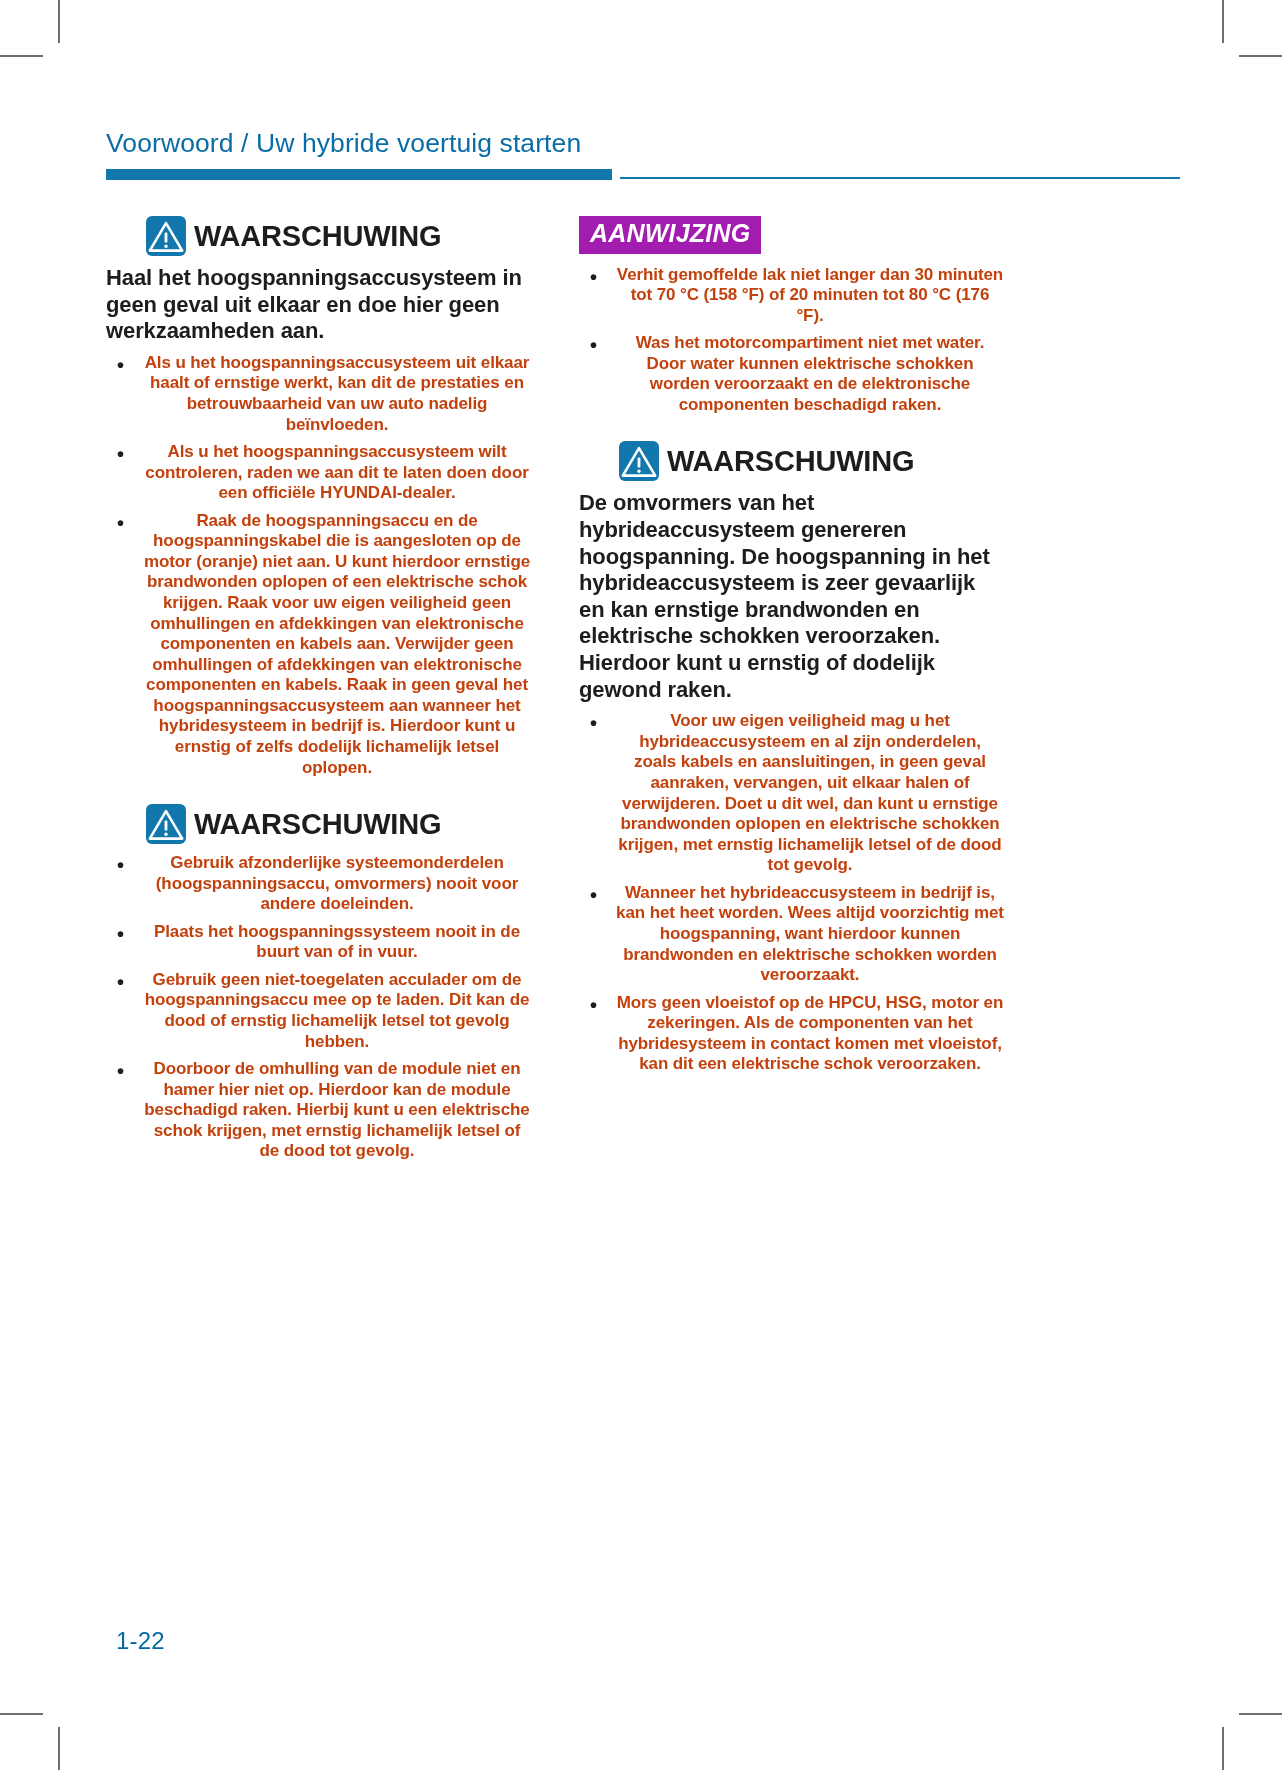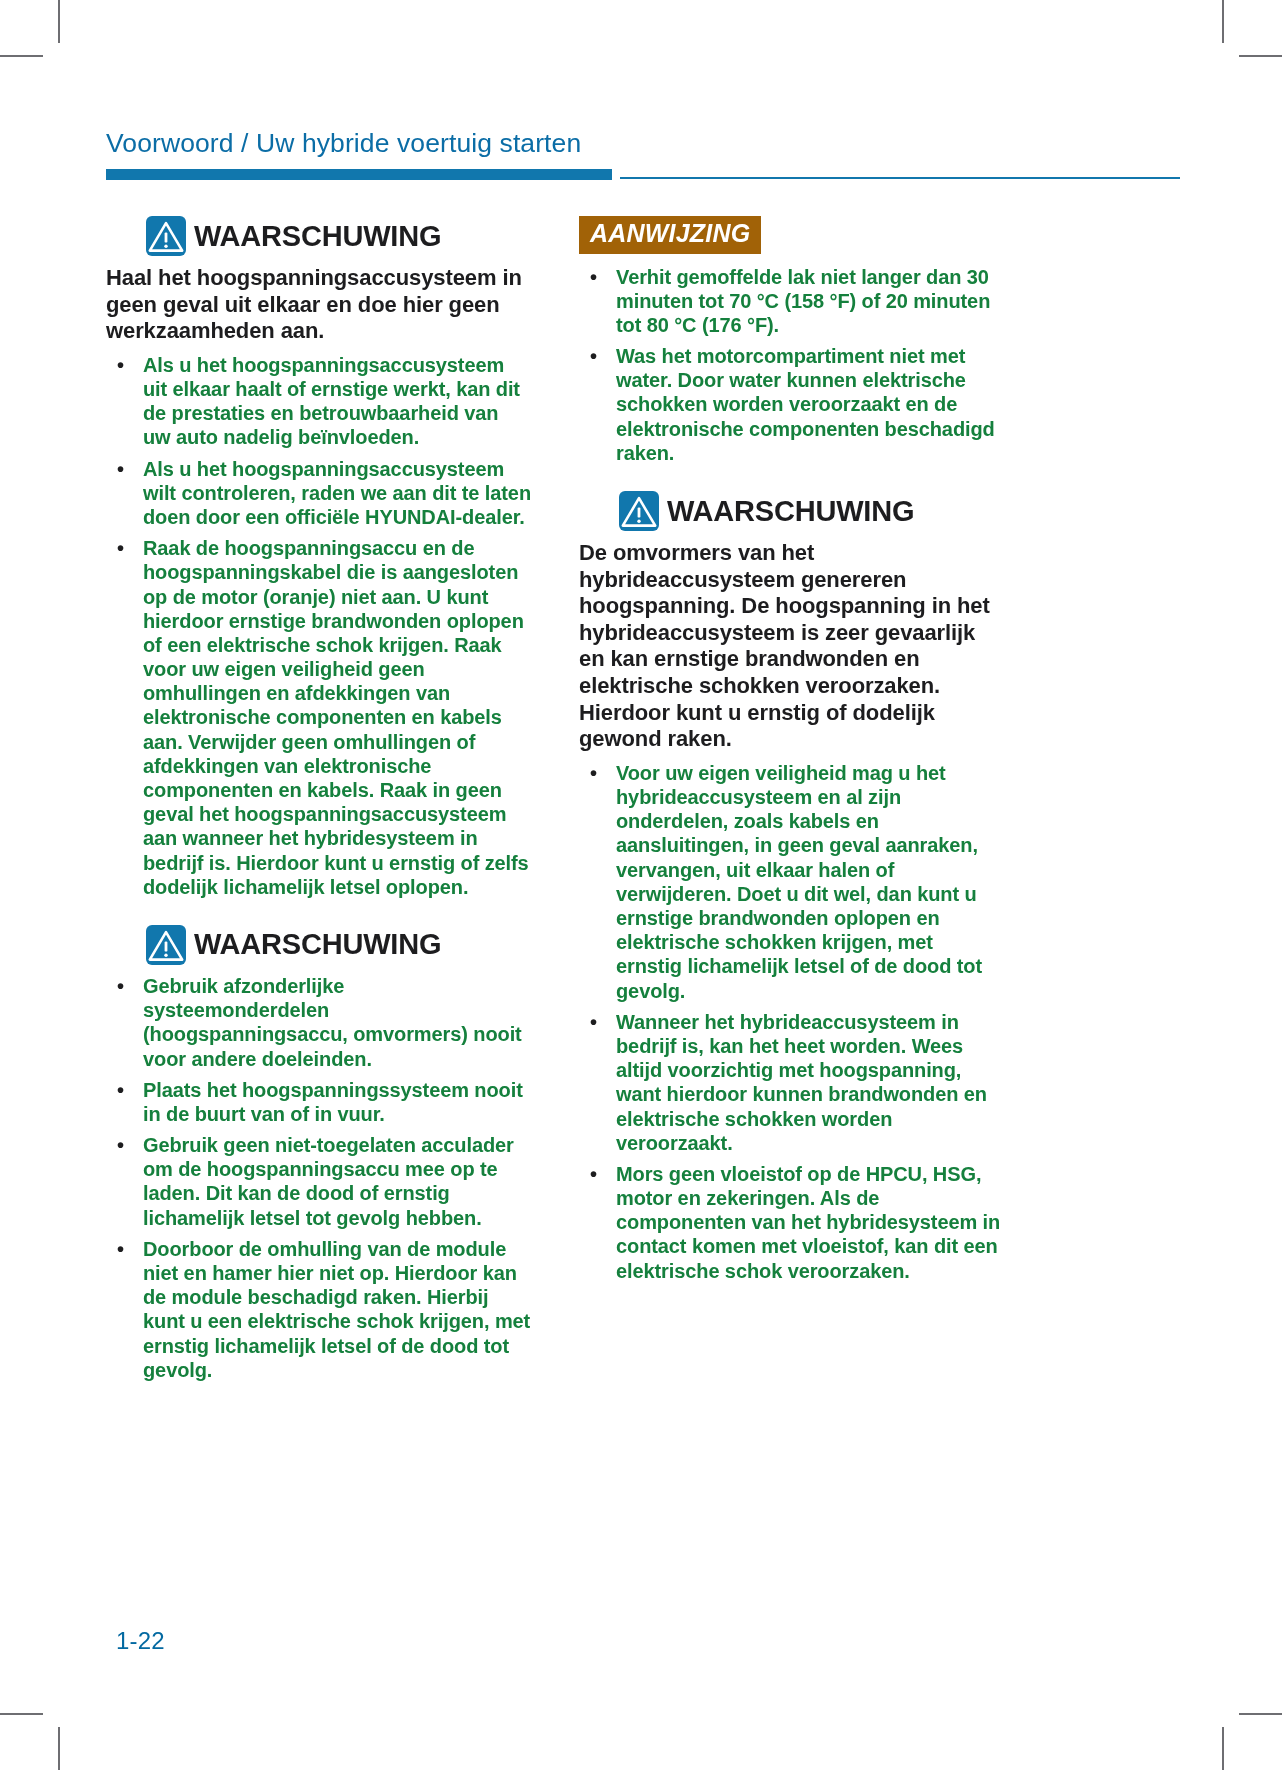--- a/index.html
+++ b/index.html
@@ -139,27 +139,28 @@
     margin: 0 0 8px 0;
     letter-spacing: -0.1px;
   }
   ul.bullets {
     list-style: none;
     margin: 0;
     padding: 0;
   }
   ul.bullets > li {
     position: relative;
-    font-size: 20px;
-    font-weight: 700;
-    color: #15803d;
+    font-size: 17px;
+    font-weight: 700;
+    color: #c2410c;
     line-height: 1.21;
     letter-spacing: -0.1px;
     padding-left: 37px;
     margin-bottom: 7px;
+    text-align: center;
   }
   ul.bullets > li::before {
     content: "\2022";
     position: absolute;
     left: 11px;
     top: 0;
     font-size: 20px;
     line-height: 1.28;
     color: #1d1d1f;
   }
@@ -232,21 +233,21 @@
           </div>
           <ul class="bullets">
             <li>Gebruik afzonderlijke systeemonderdelen (hoogspanningsaccu, omvormers) nooit voor andere doeleinden.</li>
             <li>Plaats het hoogspanningssysteem nooit in de buurt van of in vuur.</li>
             <li>Gebruik geen niet-toegelaten acculader om de hoogspanningsaccu mee op te laden. Dit kan de dood of ernstig lichamelijk letsel tot gevolg hebben.</li>
             <li>Doorboor de omhulling van de module niet en hamer hier niet op. Hierdoor kan de module beschadigd raken. Hierbij kunt u een elektrische schok krijgen, met ernstig lichamelijk letsel of de dood tot gevolg.</li>
           </ul>
         </div>
       </div>
     <div class="column" id="col-right">
-        <div class="block"><div class="notice-head" style="background: #a16207;">AANWIJZING</div><ul class="bullets">
+        <div class="block"><div class="notice-head" style="background: #a21caf;">AANWIJZING</div><ul class="bullets">
             <li>Verhit gemoffelde lak niet langer dan 30 minuten tot 70 °C (158 °F) of 20 minuten tot 80 °C (176 °F).</li>
             <li>Was het motorcompartiment niet met water. Door water kunnen elektrische schokken worden veroorzaakt en de elektronische componenten beschadigd raken.</li>
           </ul></div>
         <div class="block">
           <div class="warn-head">
             <span style="display: block; line-height: 0;">
               <svg class="warn-icon" viewBox="0 0 40 40" xmlns="http://www.w3.org/2000/svg">
                 <rect x="0" y="0" width="40" height="40" rx="6" ry="6" fill="#1177ad"></rect>
                 <path d="M20 7.2 L36.2 34.6 L3.8 34.6 Z" fill="none" stroke="#ffffff" stroke-width="2.6" stroke-linejoin="round"></path>
                 <rect x="18.6" y="16.4" width="2.8" height="10.2" rx="1.2" fill="#ffffff"></rect>

